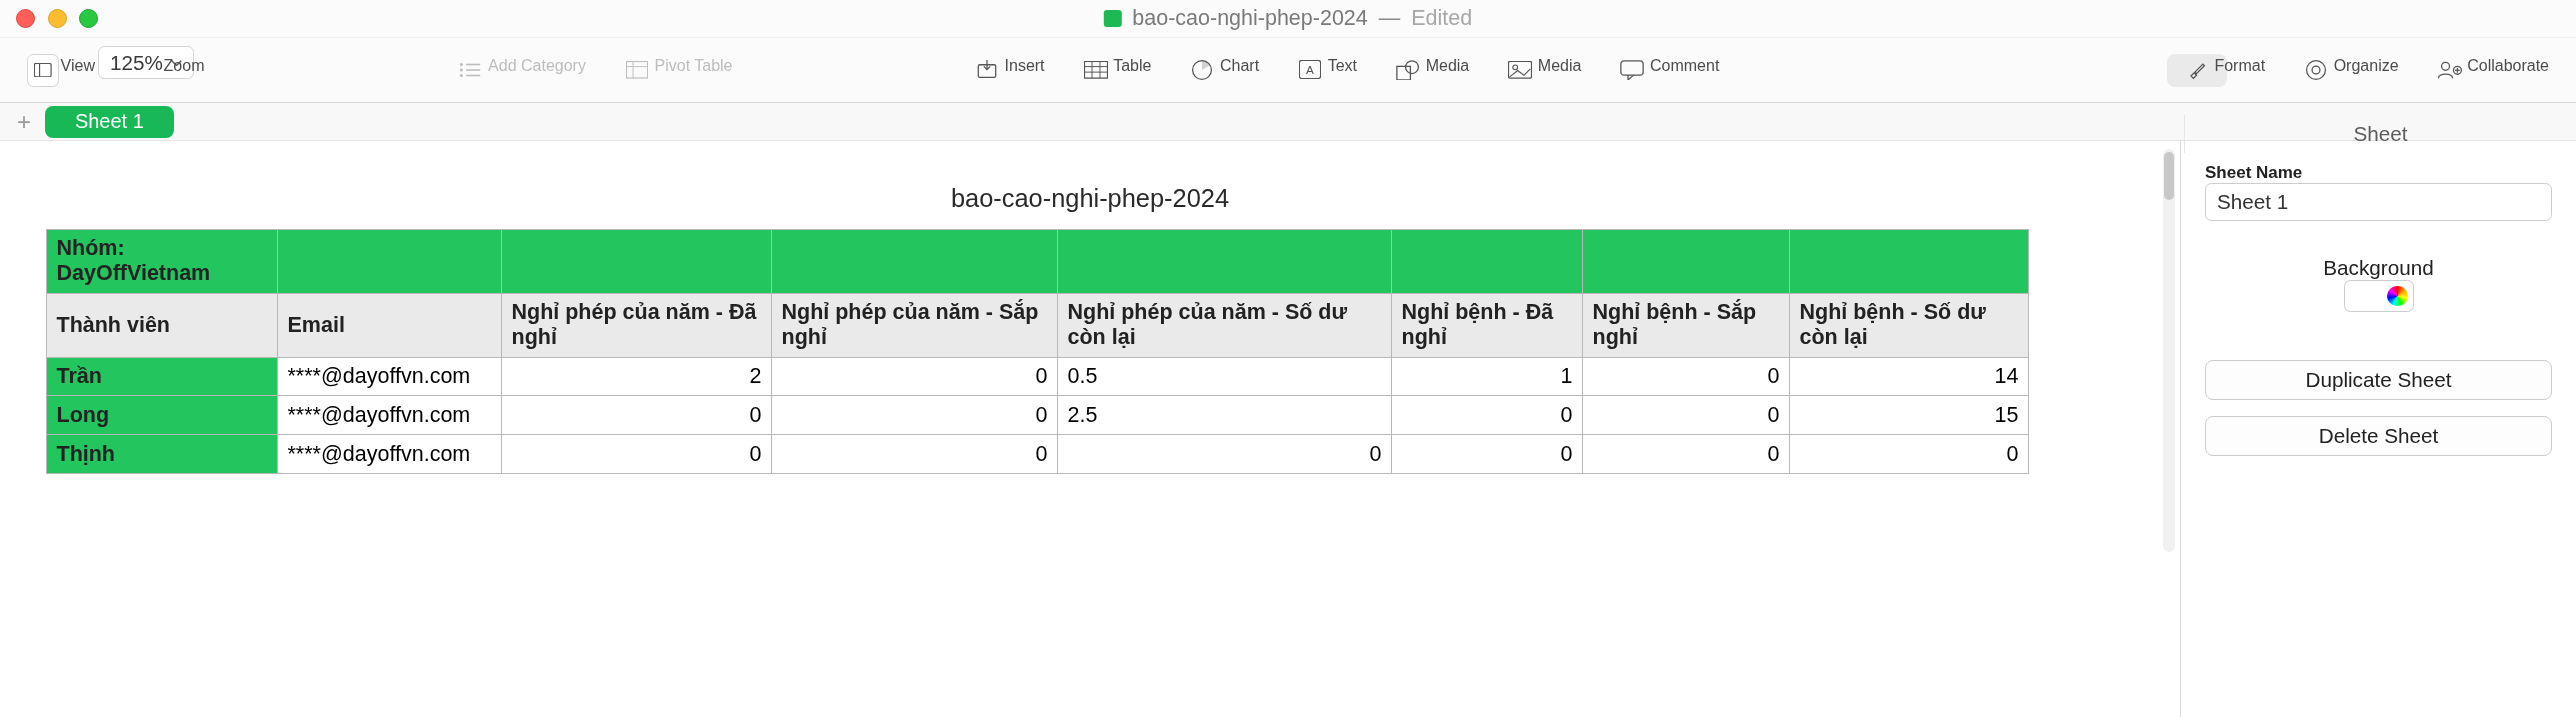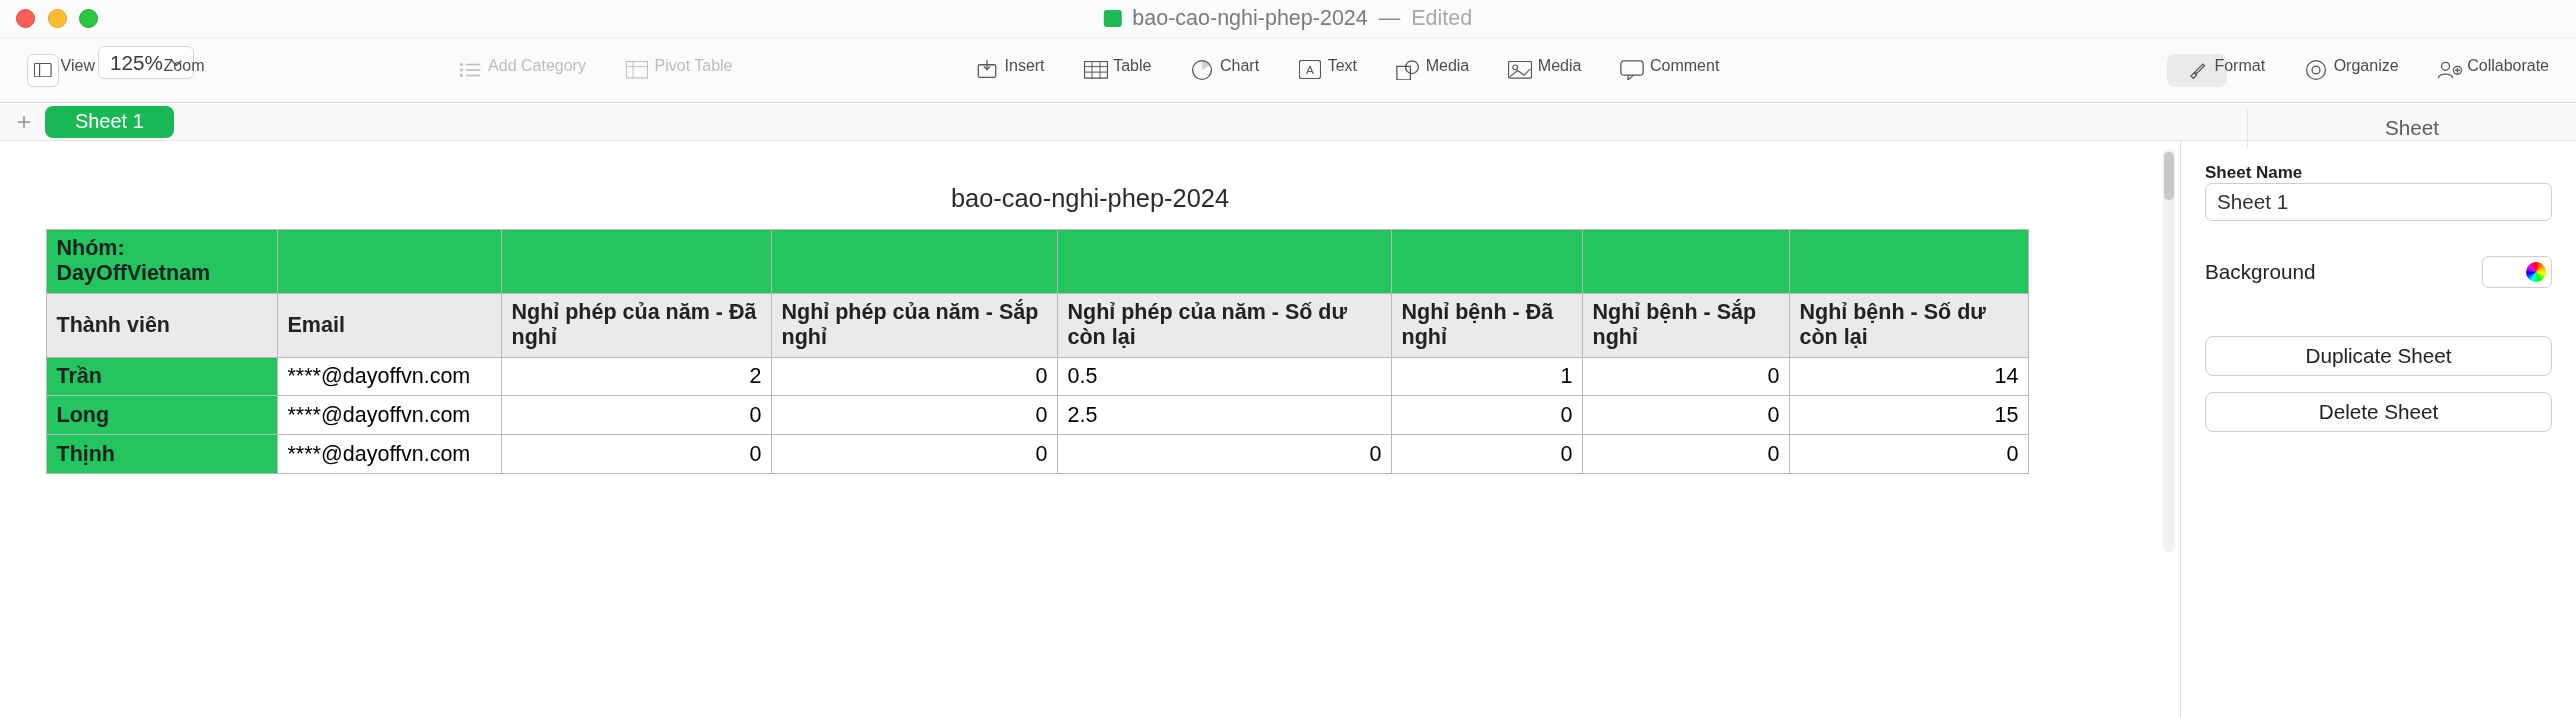--- a/index.html
+++ b/index.html
@@ -23,21 +23,21 @@
 .tb-label { font-size: 16px; color: #4c4c4c; }
 .tb-item.disabled .tb-icon, .tb-item.disabled .tb-label { color: #bdbdbd; }
 .zoom-box { height: 33px; border: 0.8px solid #d4d4d4; background: #fff; border-radius: 6.4px; display: flex; align-items: center; padding: 0 11px; gap: 8px; font-size: 20.7px; color: #3a3a3a; margin-top: -14.3px; }
 .view-box { width: 33px; height: 33px; border: 0.8px solid #d4d4d4; background: #fff; border-radius: 6.4px; display: flex; align-items: center; justify-content: center; }
 .spacer { flex: 1; }
 .format-btn { height: 33px; padding: 0 20.7px; background: #eaeaea; border-radius: 8px; display: flex; align-items: center; justify-content: center; }
 
 .tabbar { height: 38px; background: #f8f8f8; border-bottom: 0.8px solid #e6e6e6; display: flex; align-items: center; padding: 0 9.5px; gap: 6.4px; }
 .add-sheet { width: 29px; height: 29px; display: flex; align-items: center; justify-content: center; color: #999; font-size: 24px; }
 .sheet-tab { height: 32px; padding: 0 30px; border-radius: 8px; display: flex; align-items: center; font-size: 20px; color: #fff; background: #18b856; font-weight: 500; }
-.inspector-tab-title { position: absolute; right: 0; width: 329px; text-align: center; font-size: 20.7px; color: #5c5c5c; top: 6px; height: 38px; line-height: 38px; border-left: 0.8px solid #e6e6e6; }
+.inspector-tab-title { position: absolute; right: 0; width: 392px; text-align: center; font-size: 20.7px; color: #5c5c5c; top: 12px; height: 38px; line-height: 38px; border-left: 0.8px solid #e6e6e6; }
 
 .content-area { display: flex; height: calc(100% - 38px - 65px - 38px); }
 .canvas { flex: 1; position: relative; overflow: hidden; }
 .vscroll { position: absolute; right: 4.8px; top: 8px; width: 12.7px; height: 70%; background: #f1f1f1; border-radius: 6.4px; }
 .vscroll-thumb { position: absolute; top: 3.2px; left: 1.6px; width: 9.5px; height: 48px; background: #c8c8c8; border-radius: 4.8px; }
 
 .sheet-title { text-align: center; font-size: 25.4px; color: #2a2a2a; margin-top: 43px; margin-bottom: 16px; font-weight: 400; }
 
 .data-table { border-collapse: collapse; margin-left: 46px; table-layout: fixed; }
 .data-table td, .data-table th { border: 0.8px solid #b8b8b8; padding: 6.4px 9.5px; font-size: 21.5px; height: 38px; }
@@ -50,21 +50,21 @@
 .col-a { width: 270px; }
 .col-b { width: 286px; }
 .col-c { width: 334px; }
 .col-d { width: 191px; }
 .col-e { width: 207px; }
 .col-f { width: 239px; }
 
 .inspector { width: 396px; border-left: 0.8px solid #dcdcdc; background: #fff; padding: 22px 24px; }
 .insp-label { font-size: 17px; font-weight: 600; color: #222; margin-bottom: 0; }
 .insp-input { width: 100%; height: 38px; border: 0.8px solid #ccc; border-radius: 6.4px; padding: 0 11px; font-size: 20.7px; color: #333; background: #fff; }
-.insp-row { display: flex; justify-content: space-between; align-items: center; margin-top: 35px; }
+.insp-row { display: flex; justify-content: space-between; align-items: center; margin-top: 35px; flex-direction: column; }
 .color-swatch { width: 70px; height: 32px; border: 0.8px solid #ccc; border-radius: 6.4px; background: #fff; display: flex; align-items: center; justify-content: flex-end; padding-right: 4.8px; }
 .rainbow { width: 20.7px; height: 20.7px; border-radius: 50%; background: conic-gradient(red,orange,yellow,lime,cyan,blue,magenta,red); }
 .insp-button { width: 100%; height: 40px; border: 0.8px solid #ccc; border-radius: 8px; background: #fdfdfd; font-size: 20.7px; color: #222; margin-top: 16px; display: flex; align-items: center; justify-content: center; }
 .insp-buttons { margin-top: 48px; }
 
 svg { display: block; }
 </style>
 </head>
 <body>
 

